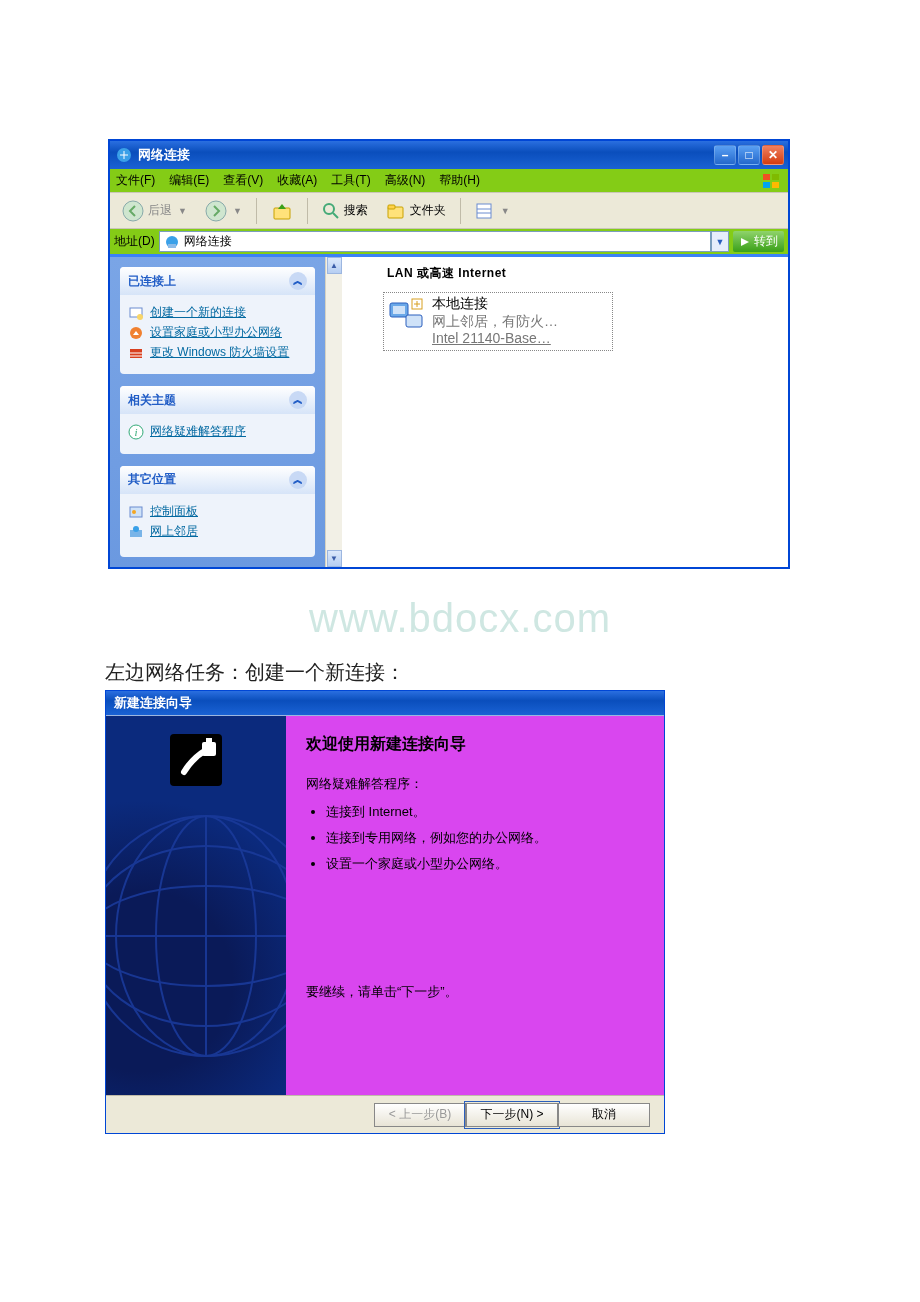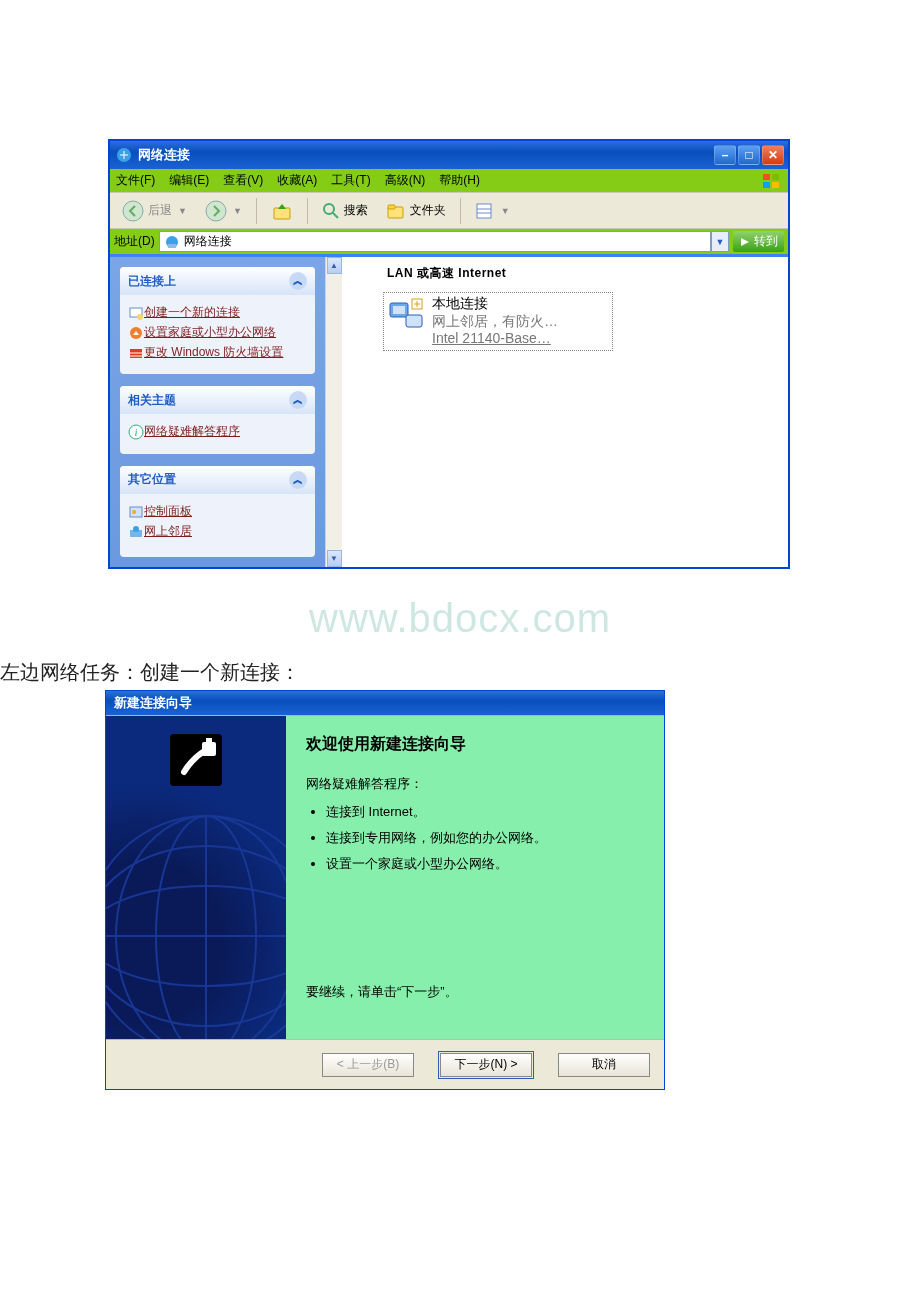--- a/index.html
+++ b/index.html
@@ -86,22 +86,22 @@
     color: #215dc6; font-weight: bold; padding: 5px 8px;
     display: flex; align-items: center; justify-content: space-between;
   }
   .panel-hd .chev {
     width: 18px; height: 18px; border-radius: 50%; background: #c8d9f5;
     display: inline-flex; align-items: center; justify-content: center;
     font-size: 10px; color: #215dc6;
   }
   .panel-body { padding: 6px 8px 10px 8px; }
   .task {
-    display: flex; align-items: flex-start; 
-    color: #7f1d1d; margin: 4px 0; line-height: 1.2;
+    display: flex; align-items: flex-start; gap: 6px;
+    color: #0369a1; margin: 4px 0; line-height: 1.2;
   }
   .task .ticon2 { flex: none; width: 16px; height: 16px; }
   .task span.txt { text-decoration: underline; }
   .scrollcol {
     width: 17px; background: #f2f0e6; border-left: 1px solid #d6d2c2;
     display: flex; flex-direction: column; justify-content: space-between;
     align-items: center;
   }
   .scrollbtn {
     width: 15px; height: 17px; background: linear-gradient(#dbe8fb,#b6cef2);
@@ -123,56 +123,56 @@
   .conn .cstat { color: #777; }
   .conn .cdev  { color: #777; text-decoration: underline; }
 
   
   .watermark {
     margin: 28px 0 18px 0; text-align: center;
     font-size: 40px; color: #cfe7e2; letter-spacing: 1px;
     font-family: Arial, sans-serif;
   }
   .caption {
-    font-size: 20px; color: #222;
+    margin-left: 105px; font-size: 20px; color: #222;
     font-family: "SimSun", serif; margin-bottom: 4px;
   }
 
   
   .win2 {
     width: 560px; margin-left: 105px;
     border: 1px solid #0046d5;
   }
   .titlebar2 {
     height: 24px;
     background: linear-gradient(#2a6fe0, #0a4ebc 40%, #1a62d4);
     color: #fff; font-weight: bold; font-size: 13px;
     display: flex; align-items: center; padding: 0 8px;
   }
   .wizbody {
-    display: flex; background: #86efac; height: 324px;
+    display: flex; background: #d946ef; height: 380px;
     border-top: 1px solid #9cb6e0;
   }
   .wizside {
     width: 180px;
     background: radial-gradient(circle at 20% 70%, #0a1a58 0%, #0a1a58 30%, #0b2a7d 60%, #0b2a7d 100%);
     position: relative; overflow: hidden;
     display: flex; justify-content: center; padding-top: 14px;
   }
   .wizside svg.globe { position: absolute; left:-30px; top:90px; opacity:0.9; }
   .wizmain { flex: 1; padding: 18px 20px 10px 20px; font-size: 13px; }
   .wizmain h2 { font-size: 16px; font-weight: bold; margin-bottom: 20px; }
   .wizmain .lead { margin-bottom: 10px; }
   .wizmain ul { list-style: disc; margin: 6px 0 6px 20px; }
   .wizmain li { margin: 8px 0; }
   .wizmain .cont { margin-top: 110px; }
   .wizfooter {
-    background: #ece9d8; height: 50px; border-top: 1px solid #c0bba8;
+    background: #ece9d8; height: 38px; border-top: 1px solid #c0bba8;
     display: flex; align-items: center; justify-content: flex-end;
-    padding: 0 14px; gap: 26px;
+    padding: 0 14px; gap: 0;
   }
   .btn {
     min-width: 92px; height: 24px; border: 1px solid #888;
     background: linear-gradient(#fff,#e8e4d6);
     font-size: 12px; display: inline-flex; align-items: center; justify-content: center;
     padding: 0 8px;
   }
   .btn.disabled { color: #999; }
   .btn.default { outline: 1px solid #2b5fbd; outline-offset: 1px; }
 </style>

